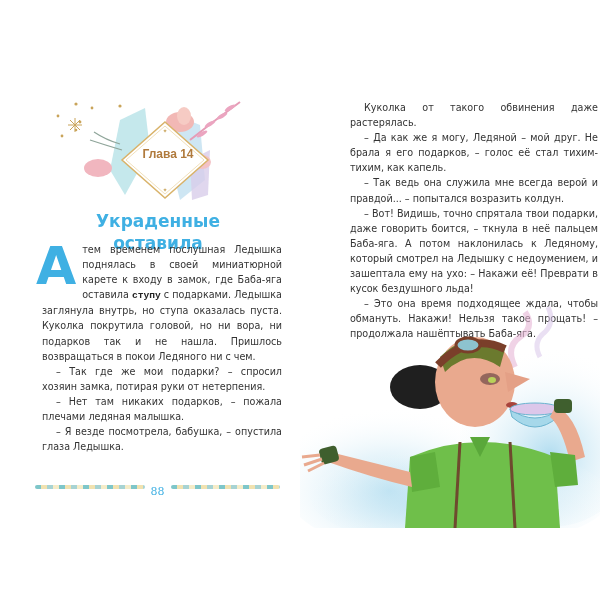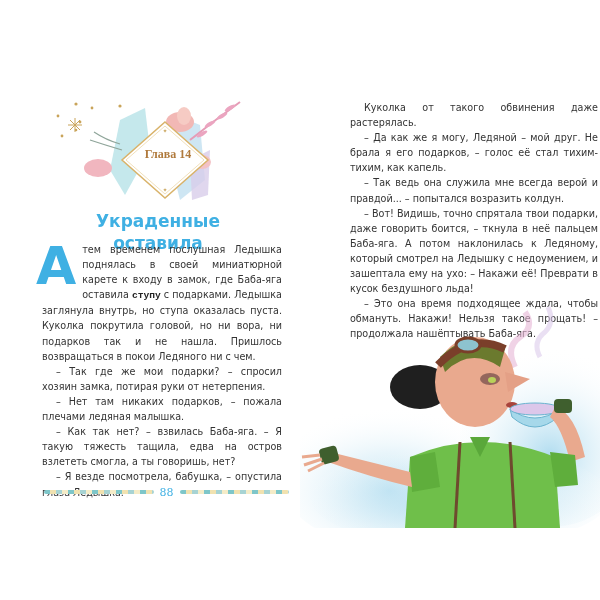--- a/index.html
+++ b/index.html
@@ -5,32 +5,32 @@
   html, body { margin:0; padding:0; background:#ffffff; }
   body { width:600px; height:600px; position:relative; overflow:hidden; font-family:"DejaVu Sans", sans-serif; color:#2b2b2b; }
   .spread { position:absolute; left:0; top:72px; width:600px; height:456px; background:#ffffff; }
   .page { position:absolute; top:0; height:456px; }
   .page-left { left:0; width:300px; }
   .page-right { left:300px; width:300px; }
 
   
   .stars { position:absolute; left:40px; top:24px; width:90px; height:50px; }
   .chapter-ornament { position:absolute; left:80px; top:28px; width:170px; height:110px; }
-  .chapter-label { position:absolute; left:128px; top:75px; width:80px; text-align:center; font-family:Liberation Serif, serif; font-size:12px; font-weight:bold; color:#b07a3c; }
+  .chapter-label { position:absolute; left:128px; top:75px; width:80px; text-align:center; font-family:Liberation Sans, sans-serif; font-size:12px; font-weight:bold; color:#b07a3c; }
   .chapter-title { position:absolute; left:28px; top:138px; width:260px; text-align:center; font-family:"DejaVu Sans", sans-serif; font-weight:bold; font-size:17px; line-height:22px; color:#3fb0e3; }
 
   
   .text { font-family:"DejaVu Sans", sans-serif; font-size:9.6px; line-height:15.1px; text-align:justify; color:#333; }
   .text p { margin:0; text-indent:14px; }
   .text p.no-indent { text-indent:0; }
   .left-text { position:absolute; left:42px; top:170px; width:240px; }
   .dropcap { float:left; font-family:"DejaVu Sans", sans-serif; font-size:52px; line-height:44px; font-weight:bold; color:#3fb0e3; margin:2px 6px 0 -6px; }
   .bold { font-weight:bold; color:#222;font-family:Liberation Mono, monospace; }
 
-  .footer { position:absolute; left:44px; top:413px; width:245px; height:14px; display:flex; align-items:center; justify-content:center; gap:6px; }
+  .footer { position:absolute; left:35px; top:413px; width:245px; height:14px; display:flex; align-items:flex-start; justify-content:center; gap:6px; }
   .footer .line { flex:1; height:4px; background:repeating-linear-gradient(90deg, #7ec6c9 0 6px, #f1e2b0 6px 12px, #a7d3d3 12px 18px, #f5ecc8 18px 24px); border-radius:2px; }
   .page-number { font-family:"DejaVu Serif", serif; font-size:11px; color:#3fb0e3; }
 
   .right-text { position:absolute; left:20px; top:28px; width:248px;margin-left:30px; }
 
   .illustration { position:absolute; left:0; top:215px; width:300px; height:241px; }
 </style>
 </head>
 <body>
 
@@ -90,21 +90,20 @@
       <div>Украденные</div>
       <div>оставила</div>
     </div>
 
     <div class="text left-text">
       <p class="no-indent">
         <span class="dropcap">А</span><span>тем временем послушная Ледышка поднялась в своей миниатюрной карете к входу в замок, где Баба-яга оставила </span><span class="bold">ступу</span><span> с подарками. Ледышка заглянула внутрь, но ступа оказалась пуста. Куколка покрутила головой, но ни вора, ни подарков так и не нашла. Пришлось возвращаться в покои Ледяного ни с чем.</span>
       </p>
       <p>– Так где же мои подарки? – спросил хозяин замка, потирая руки от нетерпения.</p>
       <p>– Нет там никаких подарков, – пожала плечами ледяная малышка.</p>
-      <p>– Как так нет? – взвилась Баба-яга. – Я такую тяжесть тащила, едва на остров взлететь смогла, а ты говоришь, нет?</p>
       <p>– Я везде посмотрела, бабушка, – опустила глаза Ледышка.</p>
     </div>
 
     <div class="footer">
       <div class="line"></div>
       <span class="page-number">88</span>
       <div class="line"></div>
     </div>
   </div>
 

